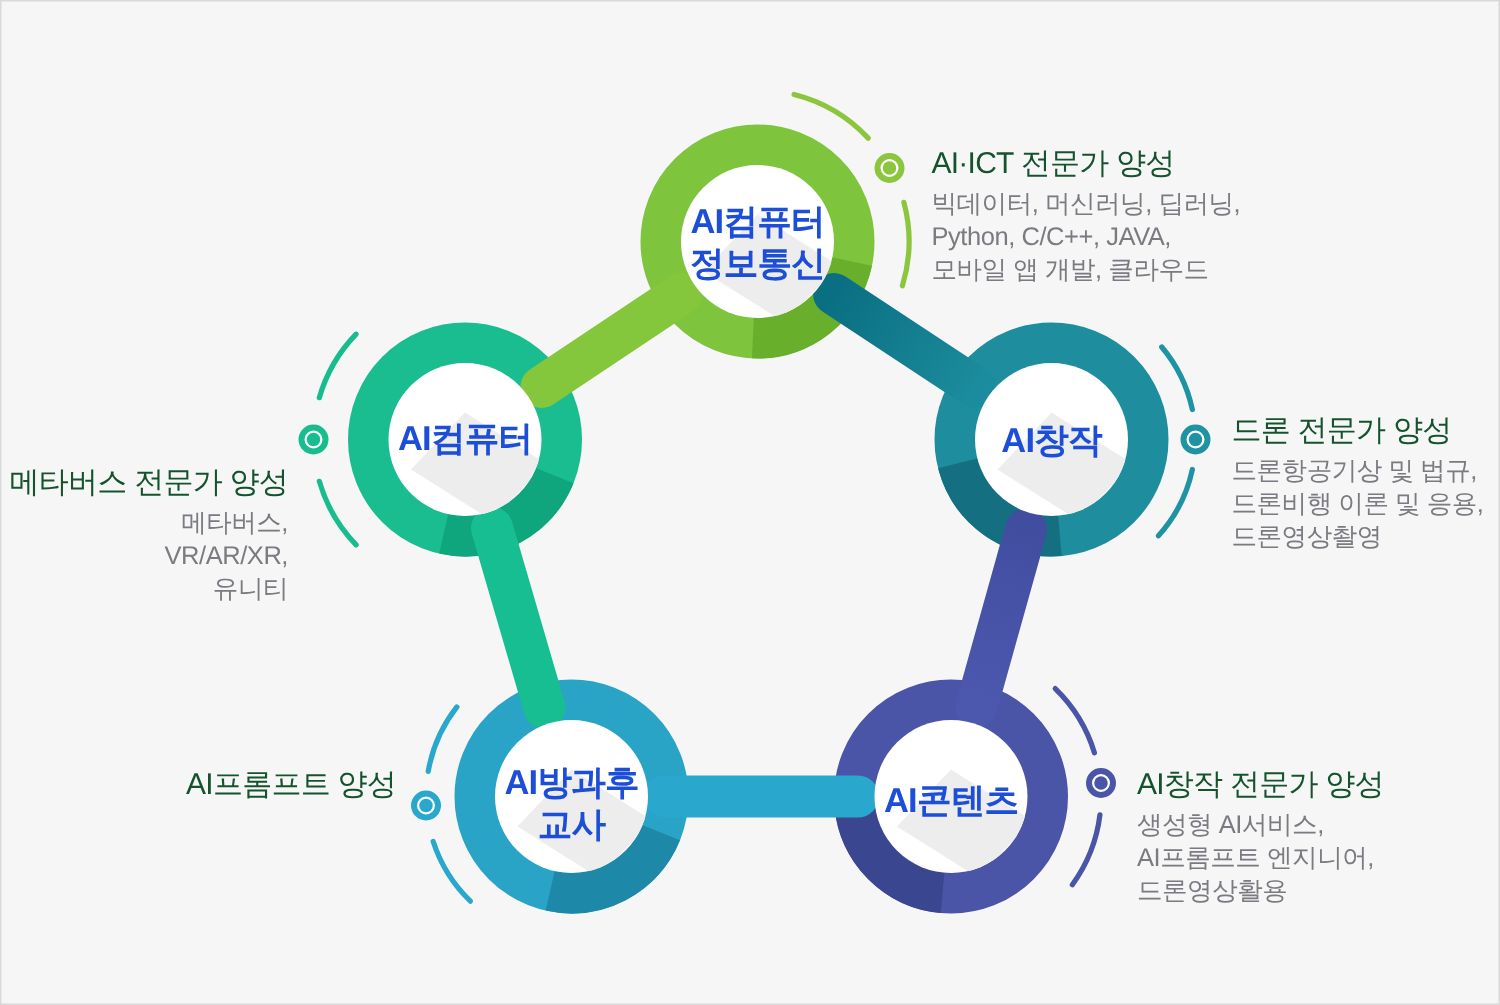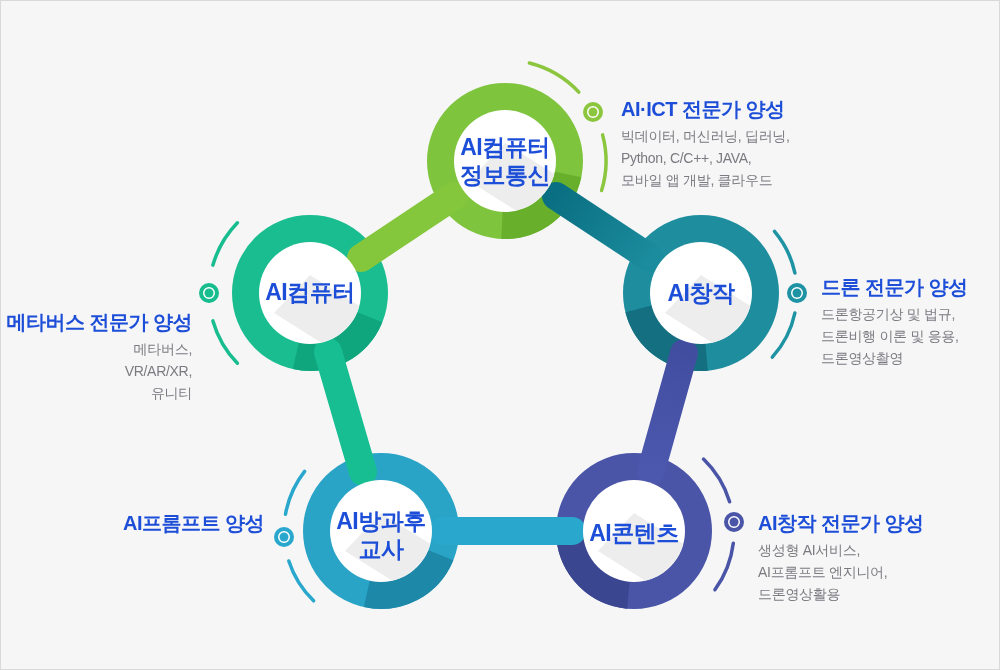--- a/index.html
+++ b/index.html
@@ -14,25 +14,25 @@
   }
   .stage svg{position:absolute;left:0;top:0;}
   .node-label{
     position:absolute;width:180px;text-align:center;
     font-size:23px;font-weight:600;color:#1d4ed8;
     line-height:28px;letter-spacing:-0.5px;
   }
   .anno{position:absolute;}
   .anno.right{text-align:right;}
   .anno-title{
-    font-size:20px;font-weight:700;color:#1d4ed8;
+    font-size:20px;font-weight:400;color:#14532d;
     line-height:24px;letter-spacing:-0.5px;white-space:nowrap;
   }
   .anno-body{
-    margin-top:4px;font-size:14px;color:#7A7A81;
+    margin-top:4px;font-size:17px;color:#7A7A81;
     line-height:22px;letter-spacing:-0.3px;white-space:nowrap;
   }
 </style>
 </head>
 <body>
 
 <div class="stage">
 
   <svg width="1000" height="670" viewBox="0 0 1000 670">
     <defs>

